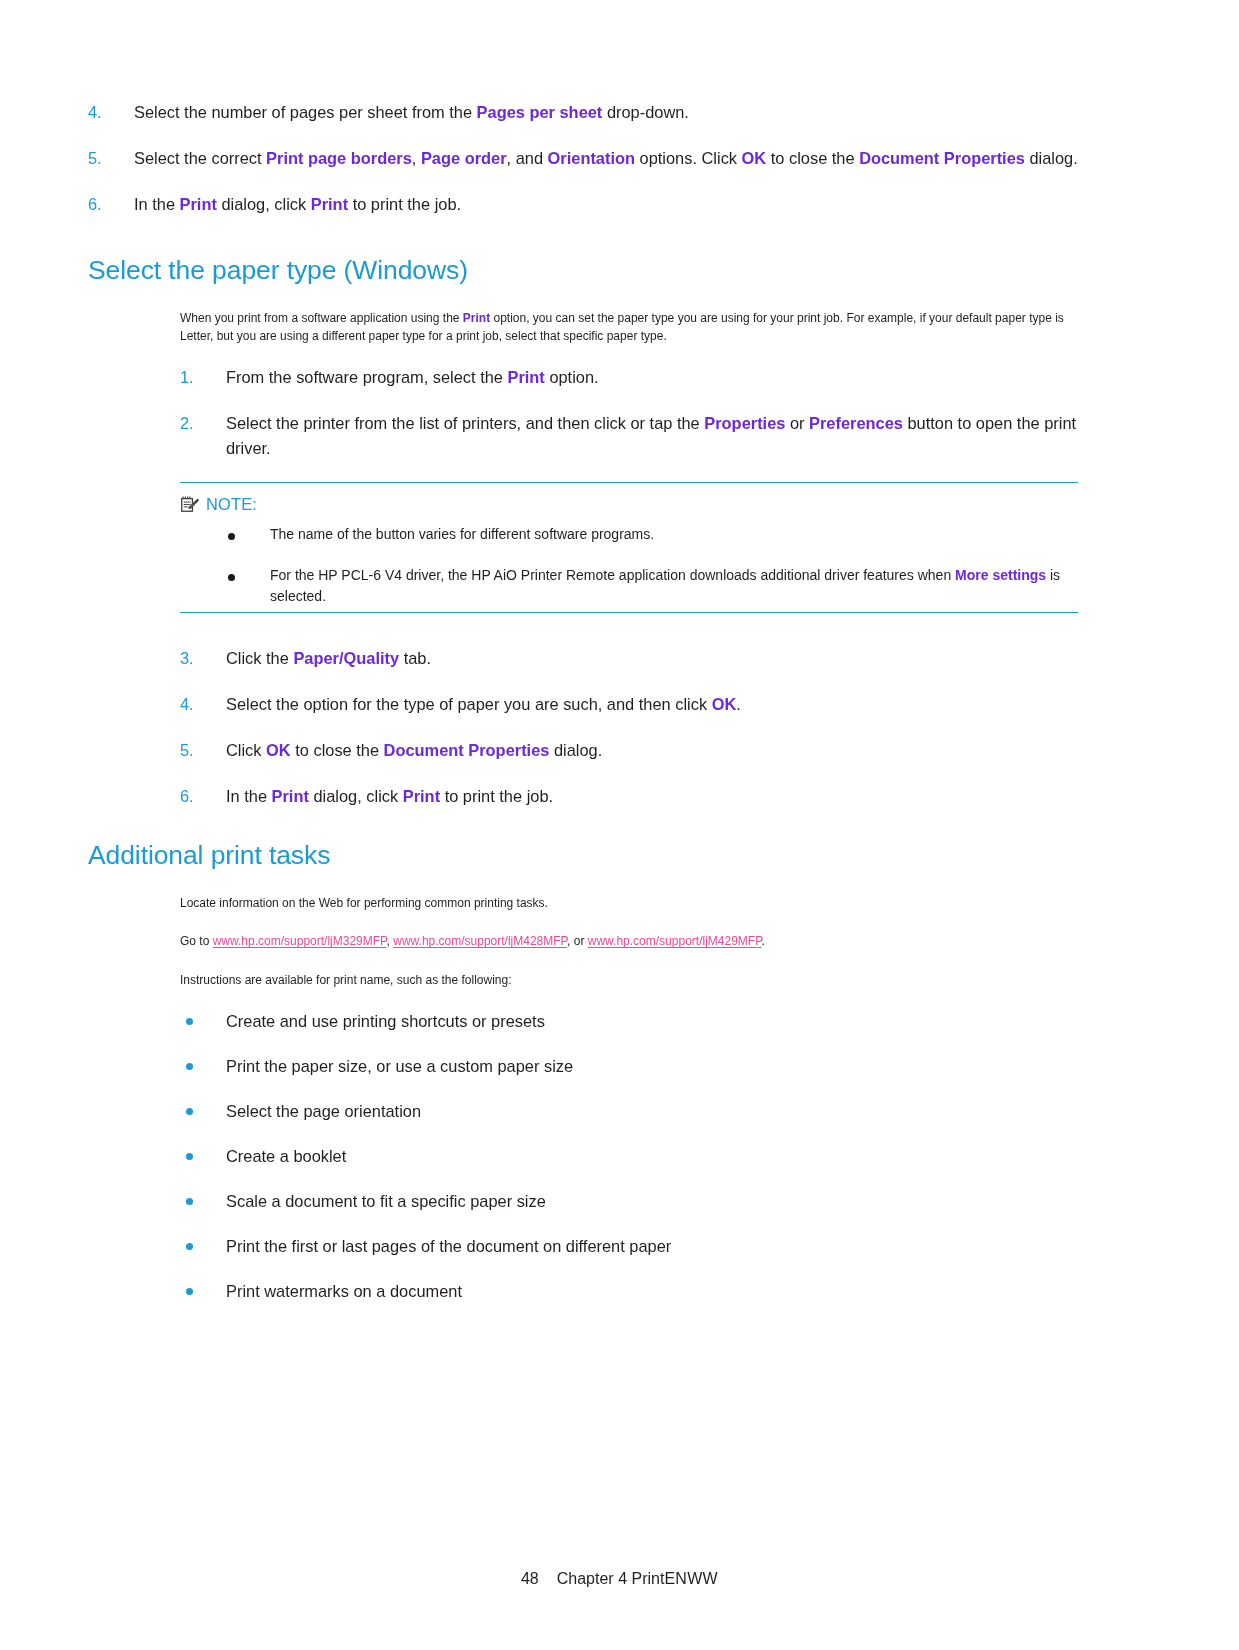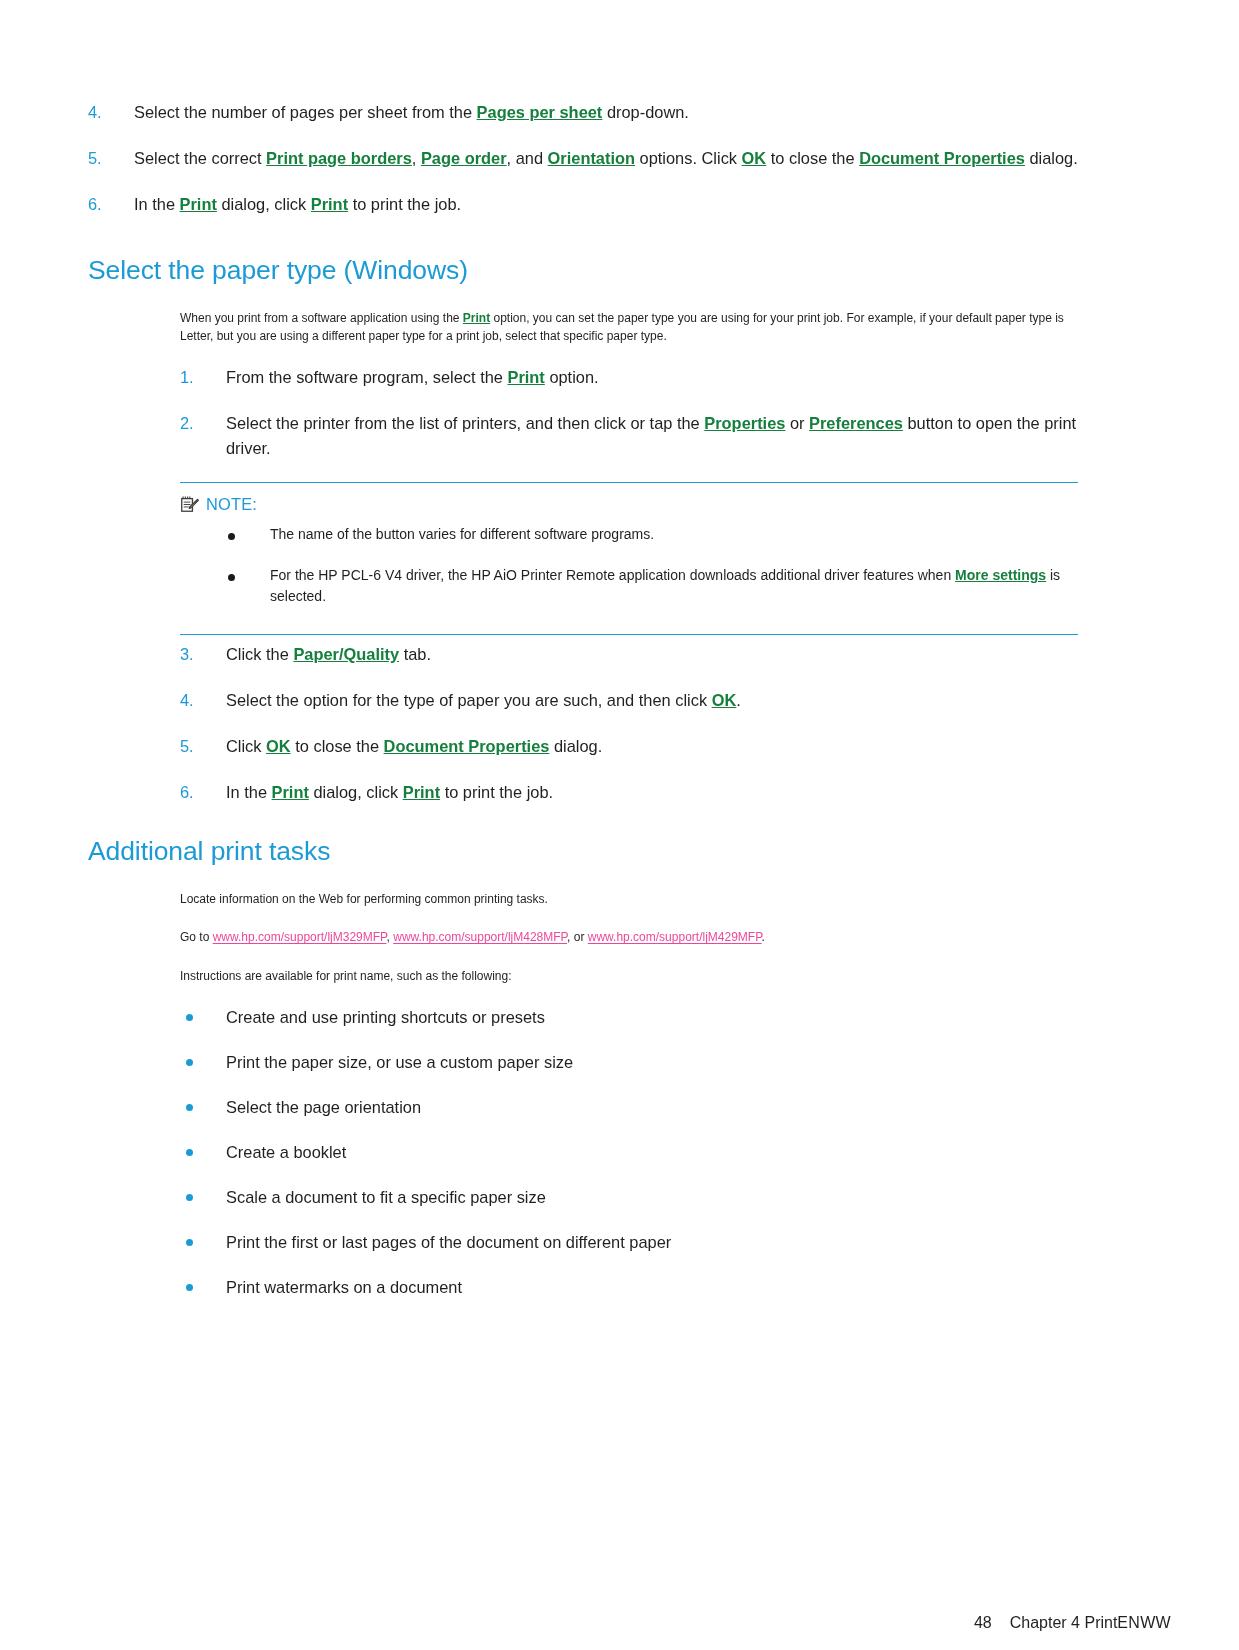--- a/index.html
+++ b/index.html
@@ -50,21 +50,21 @@
     margin: 0 0 0 0;
     font-size: 12px;
     line-height: 1.52;
     color: #231f20;
     font-weight: 400;
   }
   .indent { margin-left: 92px; }
 
   p.para { margin: 0 0 20px 0; }
 
-  b, strong { font-weight: 700; color: #15803d; text-decoration: underline; }
+  b, strong { font-weight: 700; color: #6d28d9; }
 
   
   ol.steps {
     list-style: none;
     margin: 0;
     padding: 0;
   }
   ol.steps > li {
     position: relative;
     padding-left: 46px;
@@ -101,24 +101,24 @@
     left: 6px;
     top: 9px;
     width: 7px;
     height: 7px;
     border-radius: 50%;
     background: #1b9ad6;
   }
 
   
   .note-box {
-    margin: 2px 0 7px 0;
+    margin: 2px 0 33px 0;
     border-top: 1.6px solid #1b9ad6;
     border-bottom: 1.6px solid #1b9ad6;
-    padding: 8px 0 24px 0;
+    padding: 8px 0 2px 0;
   }
   .note-head {
     display: flex;
     align-items: center;
     gap: 7px;
     margin: 4px 0 10px 0;
   }
   .note-icon { display: block; width: 19px; height: 19px; flex: 0 0 19px; }
   .note-label {
     color: #1b9ad6;
@@ -156,25 +156,24 @@
     text-underline-offset: 2px;
   }
 
   
   .footer {
     position: absolute;
     left: 68px;
     right: 68px;
     top: 1570px;
     display: flex;
-    justify-content: flex-end;
+    justify-content: center;
     align-items: baseline;
     font-size: 16px;
     color: #231f20;
-    margin-top: 44px;
   }
   .footer-left { display: flex; gap: 18px; align-items: baseline; }
   .footer-page { }
   .footer-chapter { }
   .footer-right { letter-spacing: 0.3px; }
 </style>
 </head>
 <body>
 
 <div class="page">

